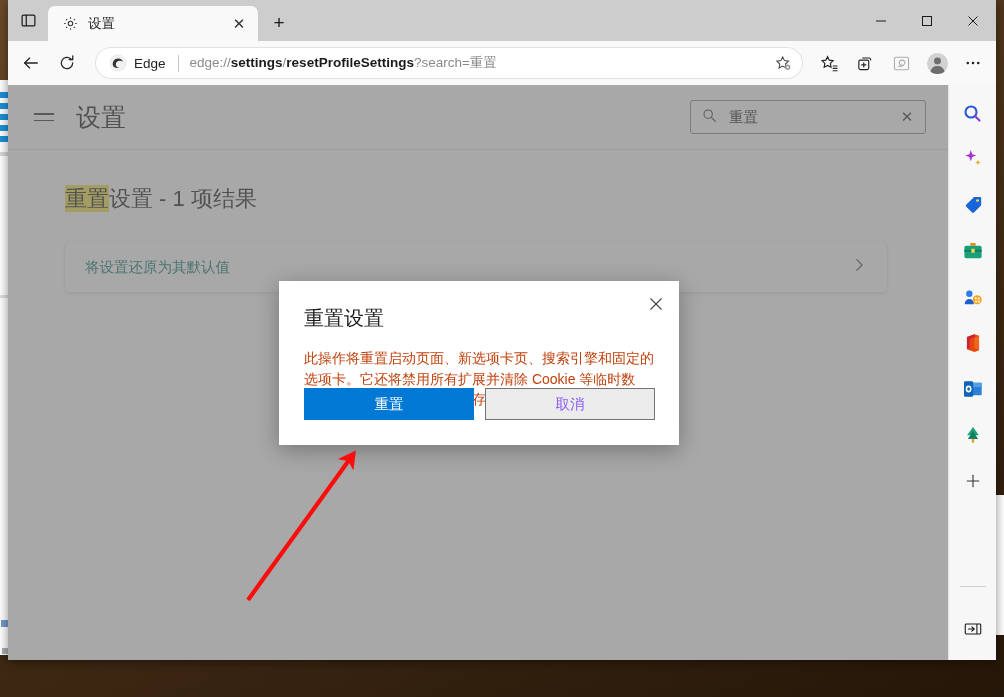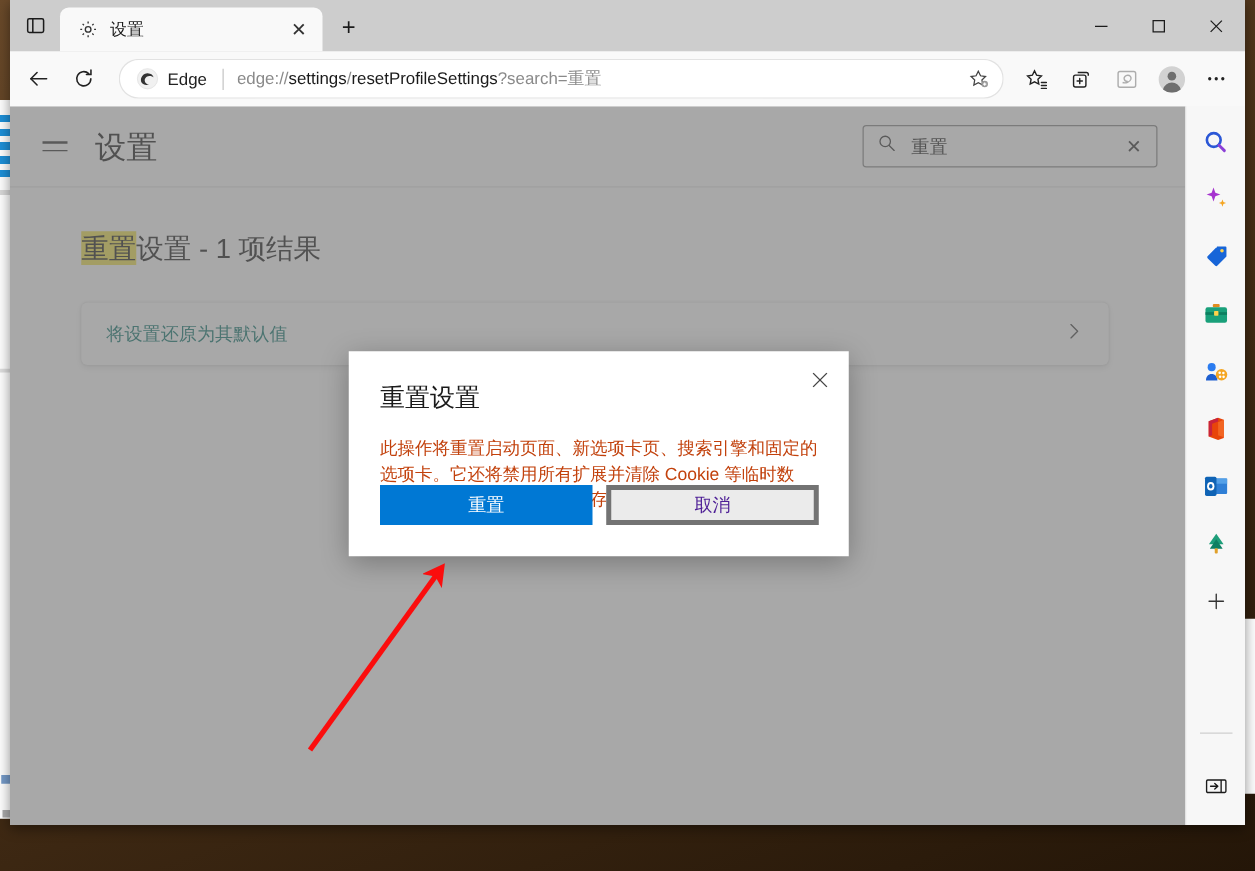--- a/index.html
+++ b/index.html
@@ -99,21 +99,21 @@
   .tb-btn.dim { opacity: .38; }
   .omnibox {
     flex: 1; height: 32px; background: #ffffff; border-radius: 16px;
     margin: 0 7px 0 9px; display: flex; align-items: center; padding: 0 6px 0 14px;
     box-shadow: inset 0 0 0 1px #e2e2e2;
   }
   .omnibox .edge-mark { display: flex; align-items: center; gap: 7px; flex: none; }
   .omnibox .edge-label { font-size: 13.5px; color: #222; }
   .omnibox .divider { width: 1px; height: 17px; background: #c6c6c6; margin: 0 11px 0 12px; }
   .omnibox .url { font-size: 13.5px; color: #8a8a8a; white-space: nowrap; overflow: hidden; }
-  .omnibox .url b { color: #1b1b1b; font-weight: 400; }
+  .omnibox .url b { color: #1b1b1b; font-weight: 700; }
   .omnibox .fav-add { margin-left: auto; width: 28px; height: 28px; display:flex; align-items:center; justify-content:center; flex:none;}
 
   
   .page-wrap { position: relative; height: 575px; display: flex; }
   .page {
     position: relative; flex: 1; background: #ffffff; overflow: hidden;
   }
   .settings-header {
     height: 65px; display: flex; align-items: center; padding: 0 22px 0 26px; gap: 20px;
     border-bottom: 1px solid #e6e6e6;
@@ -163,21 +163,21 @@
   }
   .modal .dlg-title { font-size: 20px; color: #1b1b1b; margin-bottom: 16px; }
   .modal .dlg-body { font-size: 14px; line-height: 20.5px; color: #c2410c; }
   .modal .dlg-actions { position: absolute; left: 25px; bottom: 25px; display: flex; gap: 11px; }
   .btn {
     height: 32px; min-width: 170px; border: none; font-size: 14.5px;
     display: flex; align-items: center; justify-content: center; cursor: pointer;
     font-family: inherit;
   }
   .btn-primary { background: #0078d4; color: #ffffff; }
-  .btn-secondary { background: #ebebeb; color: #4c1d95; border: 4px solid #737373; }
+  .btn-secondary { background: #ebebeb; color: #8b5cf6; border: 1px solid #737373; }
 
   
   .annot { position: absolute; inset: 0; pointer-events: none; }
 </style>
 </head>
 <body>
 
 <div id="root">
 
   <div class="desktop-bg"></div>

